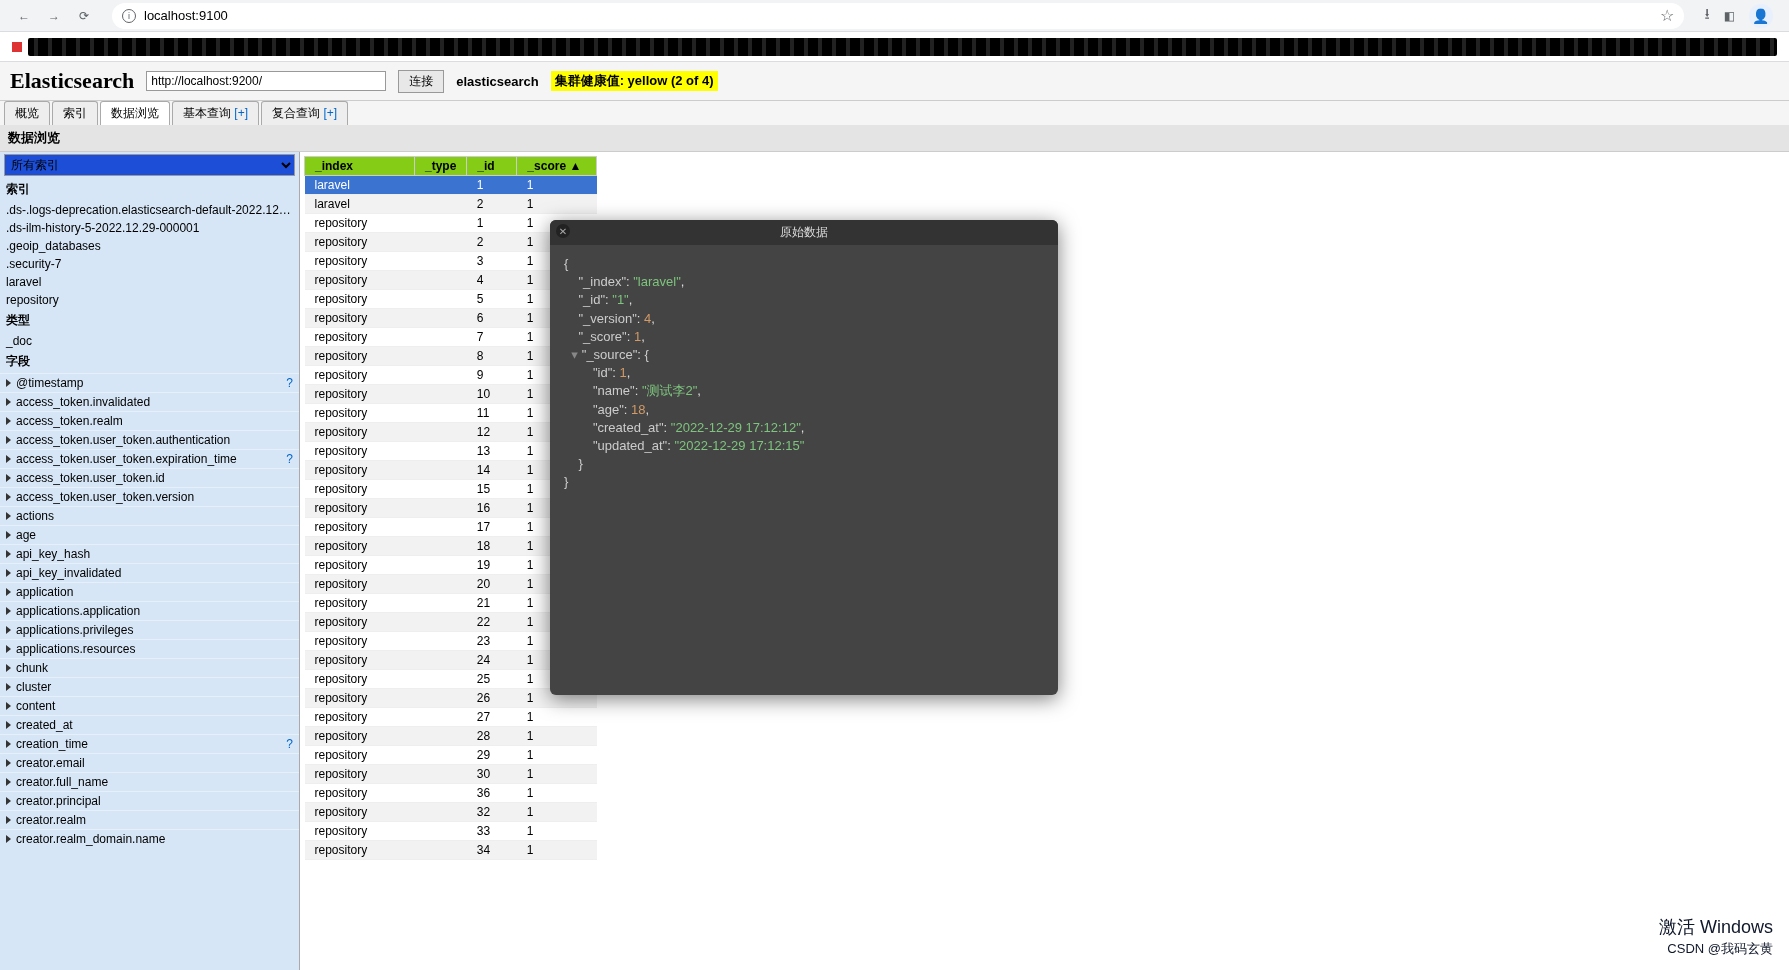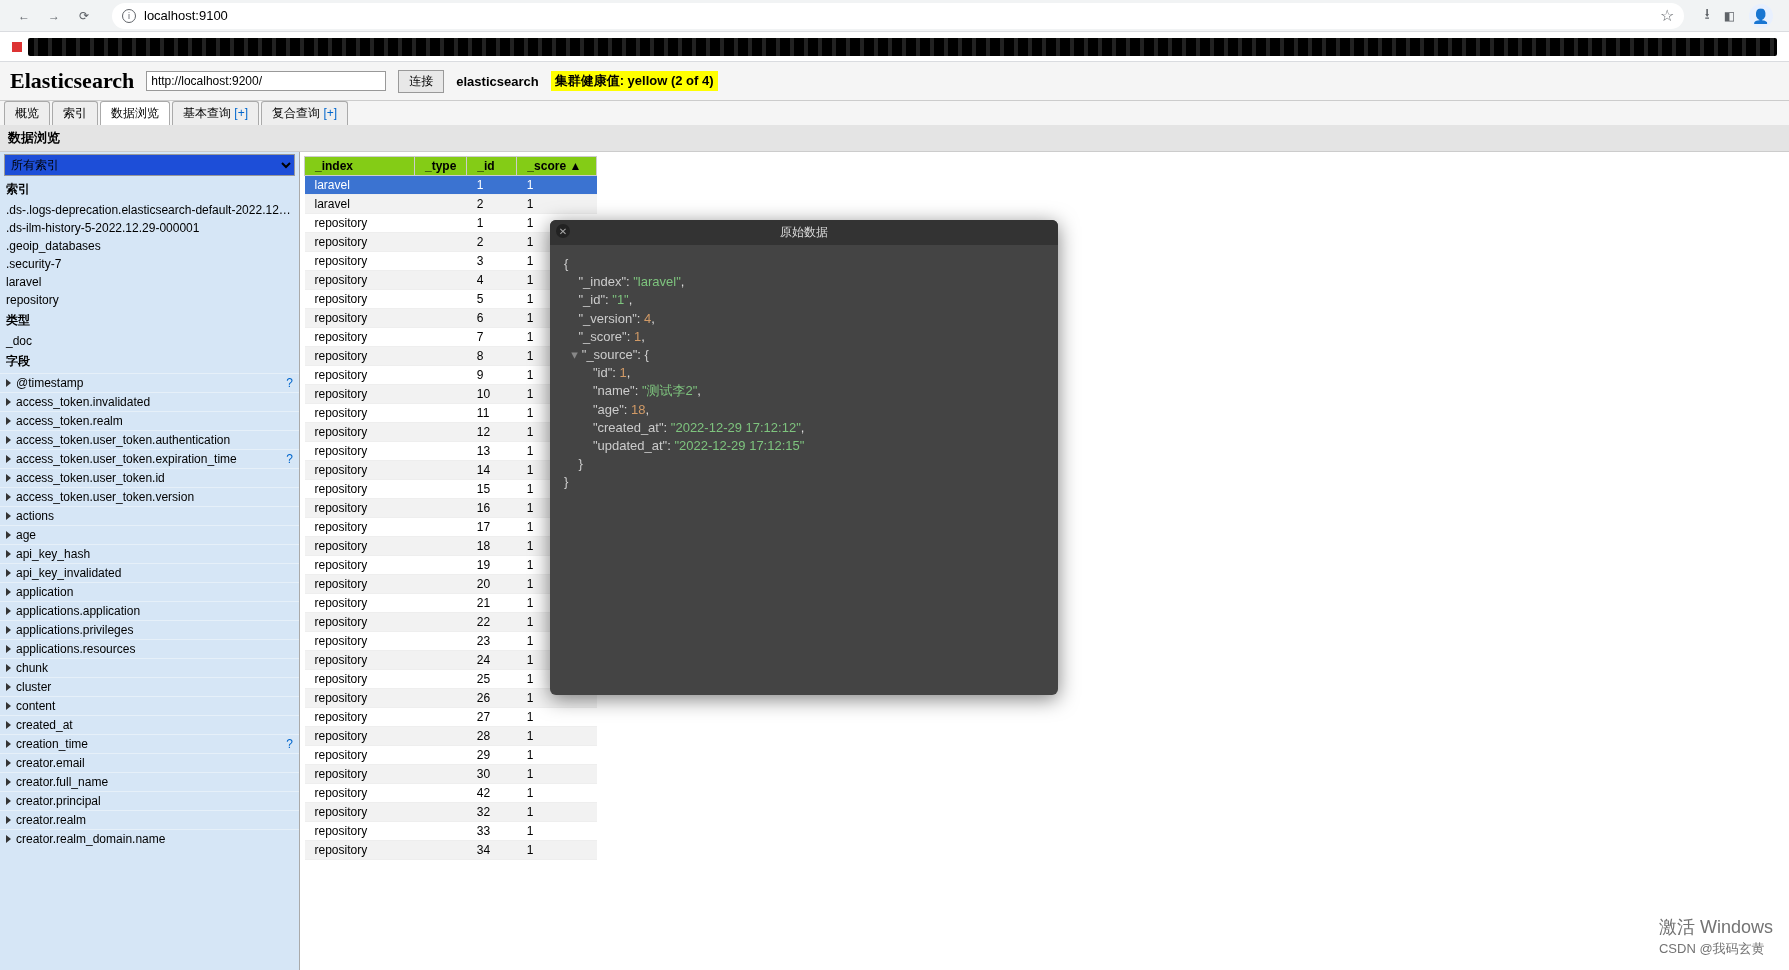--- a/index.html
+++ b/index.html
@@ -52,21 +52,21 @@
 .data-table tr.selected td { background:#3b73d1; color:#fff; }
 .col-index{min-width:110px;} .col-type{min-width:50px;margin-top:45px;} .col-id{min-width:50px;} .col-score{min-width:80px;}
 
 .modal { position:absolute; left:550px; top:220px; width:508px; height:475px; background:#444; border-radius:6px; box-shadow:0 4px 20px rgba(0,0,0,0.5); display:flex; flex-direction:column; }
 .modal-title { background:#333; color:#ddd; text-align:center; padding:4px; border-radius:6px 6px 0 0; font-size:12px; position:relative; }
 .modal-close { position:absolute; left:6px; top:4px; width:14px; height:14px; background:#222;border-radius:50%;color:#aaa;font-size:10px;display:flex;align-items:center;justify-content:center;cursor:pointer; }
 .modal-body { flex:1; padding:10px 14px; color:#ddd; font-family: Consolas, monospace; font-size:13px; overflow:auto; }
 .json-line { white-space:pre; line-height:1.4; }
 .k { color:#ccc; } .s { color:#7ec47e; } .n { color:#d19a66; } .p { color:#ccc; } .tw { color:#888; margin-right:4px; }
 
-.watermark { position:fixed; right:16px; bottom:12px; color:#737373; font-size:13px; pointer-events:none; line-height:1.4; }
+.watermark { position:fixed; right:16px; bottom:12px; color:#0f172a; font-size:13px; pointer-events:none; text-align:right; line-height:1.4; }
 .watermark .big { font-size:18px; }
 </style>
 </head>
 <body>
 
 <div class="browser-bar">
   <div class="nav-btns">
     <span class="nav-btn">←</span>
     <span class="nav-btn">→</span>
     <span class="nav-btn">⟳</span>
@@ -355,21 +355,21 @@
           </tr>
           <tr>
             <td>repository</td>
             <td></td>
             <td>30</td>
             <td>1</td>
           </tr>
           <tr>
             <td>repository</td>
             <td></td>
-            <td>42</td>
+            <td>36</td>
             <td>1</td>
           </tr>
           <tr>
             <td>repository</td>
             <td></td>
             <td>32</td>
             <td>1</td>
           </tr>
           <tr>
             <td>repository</td>

